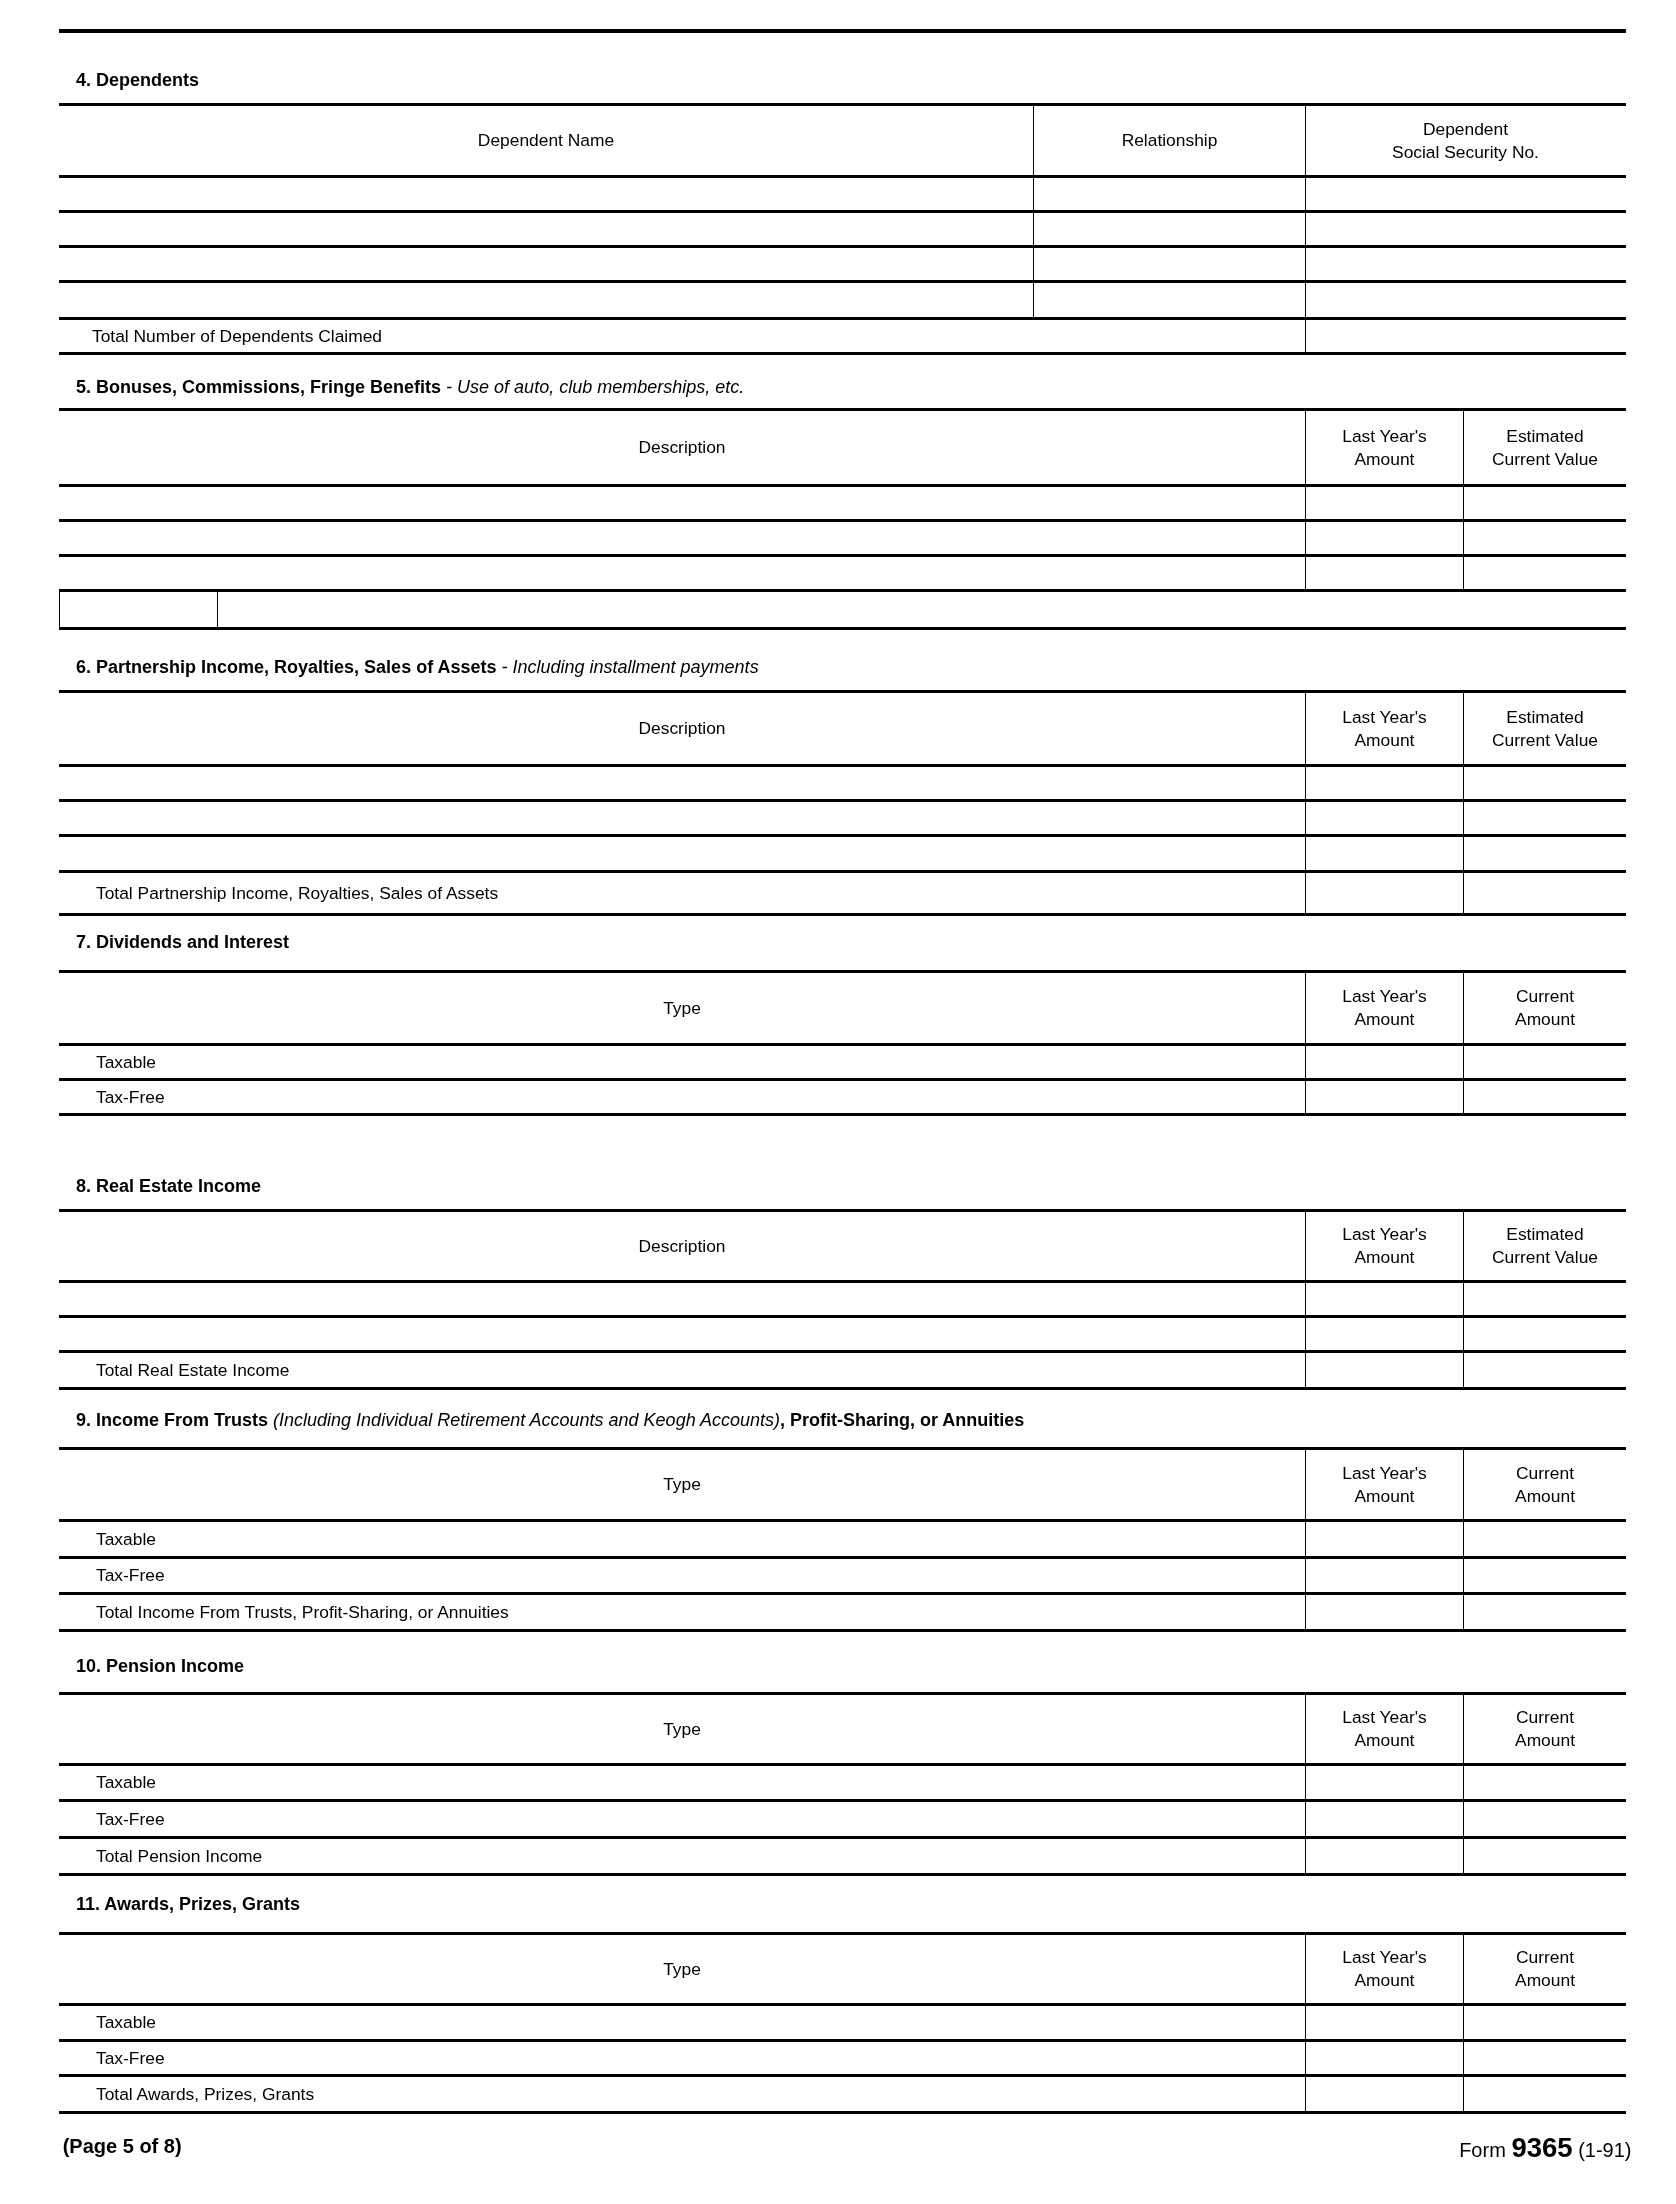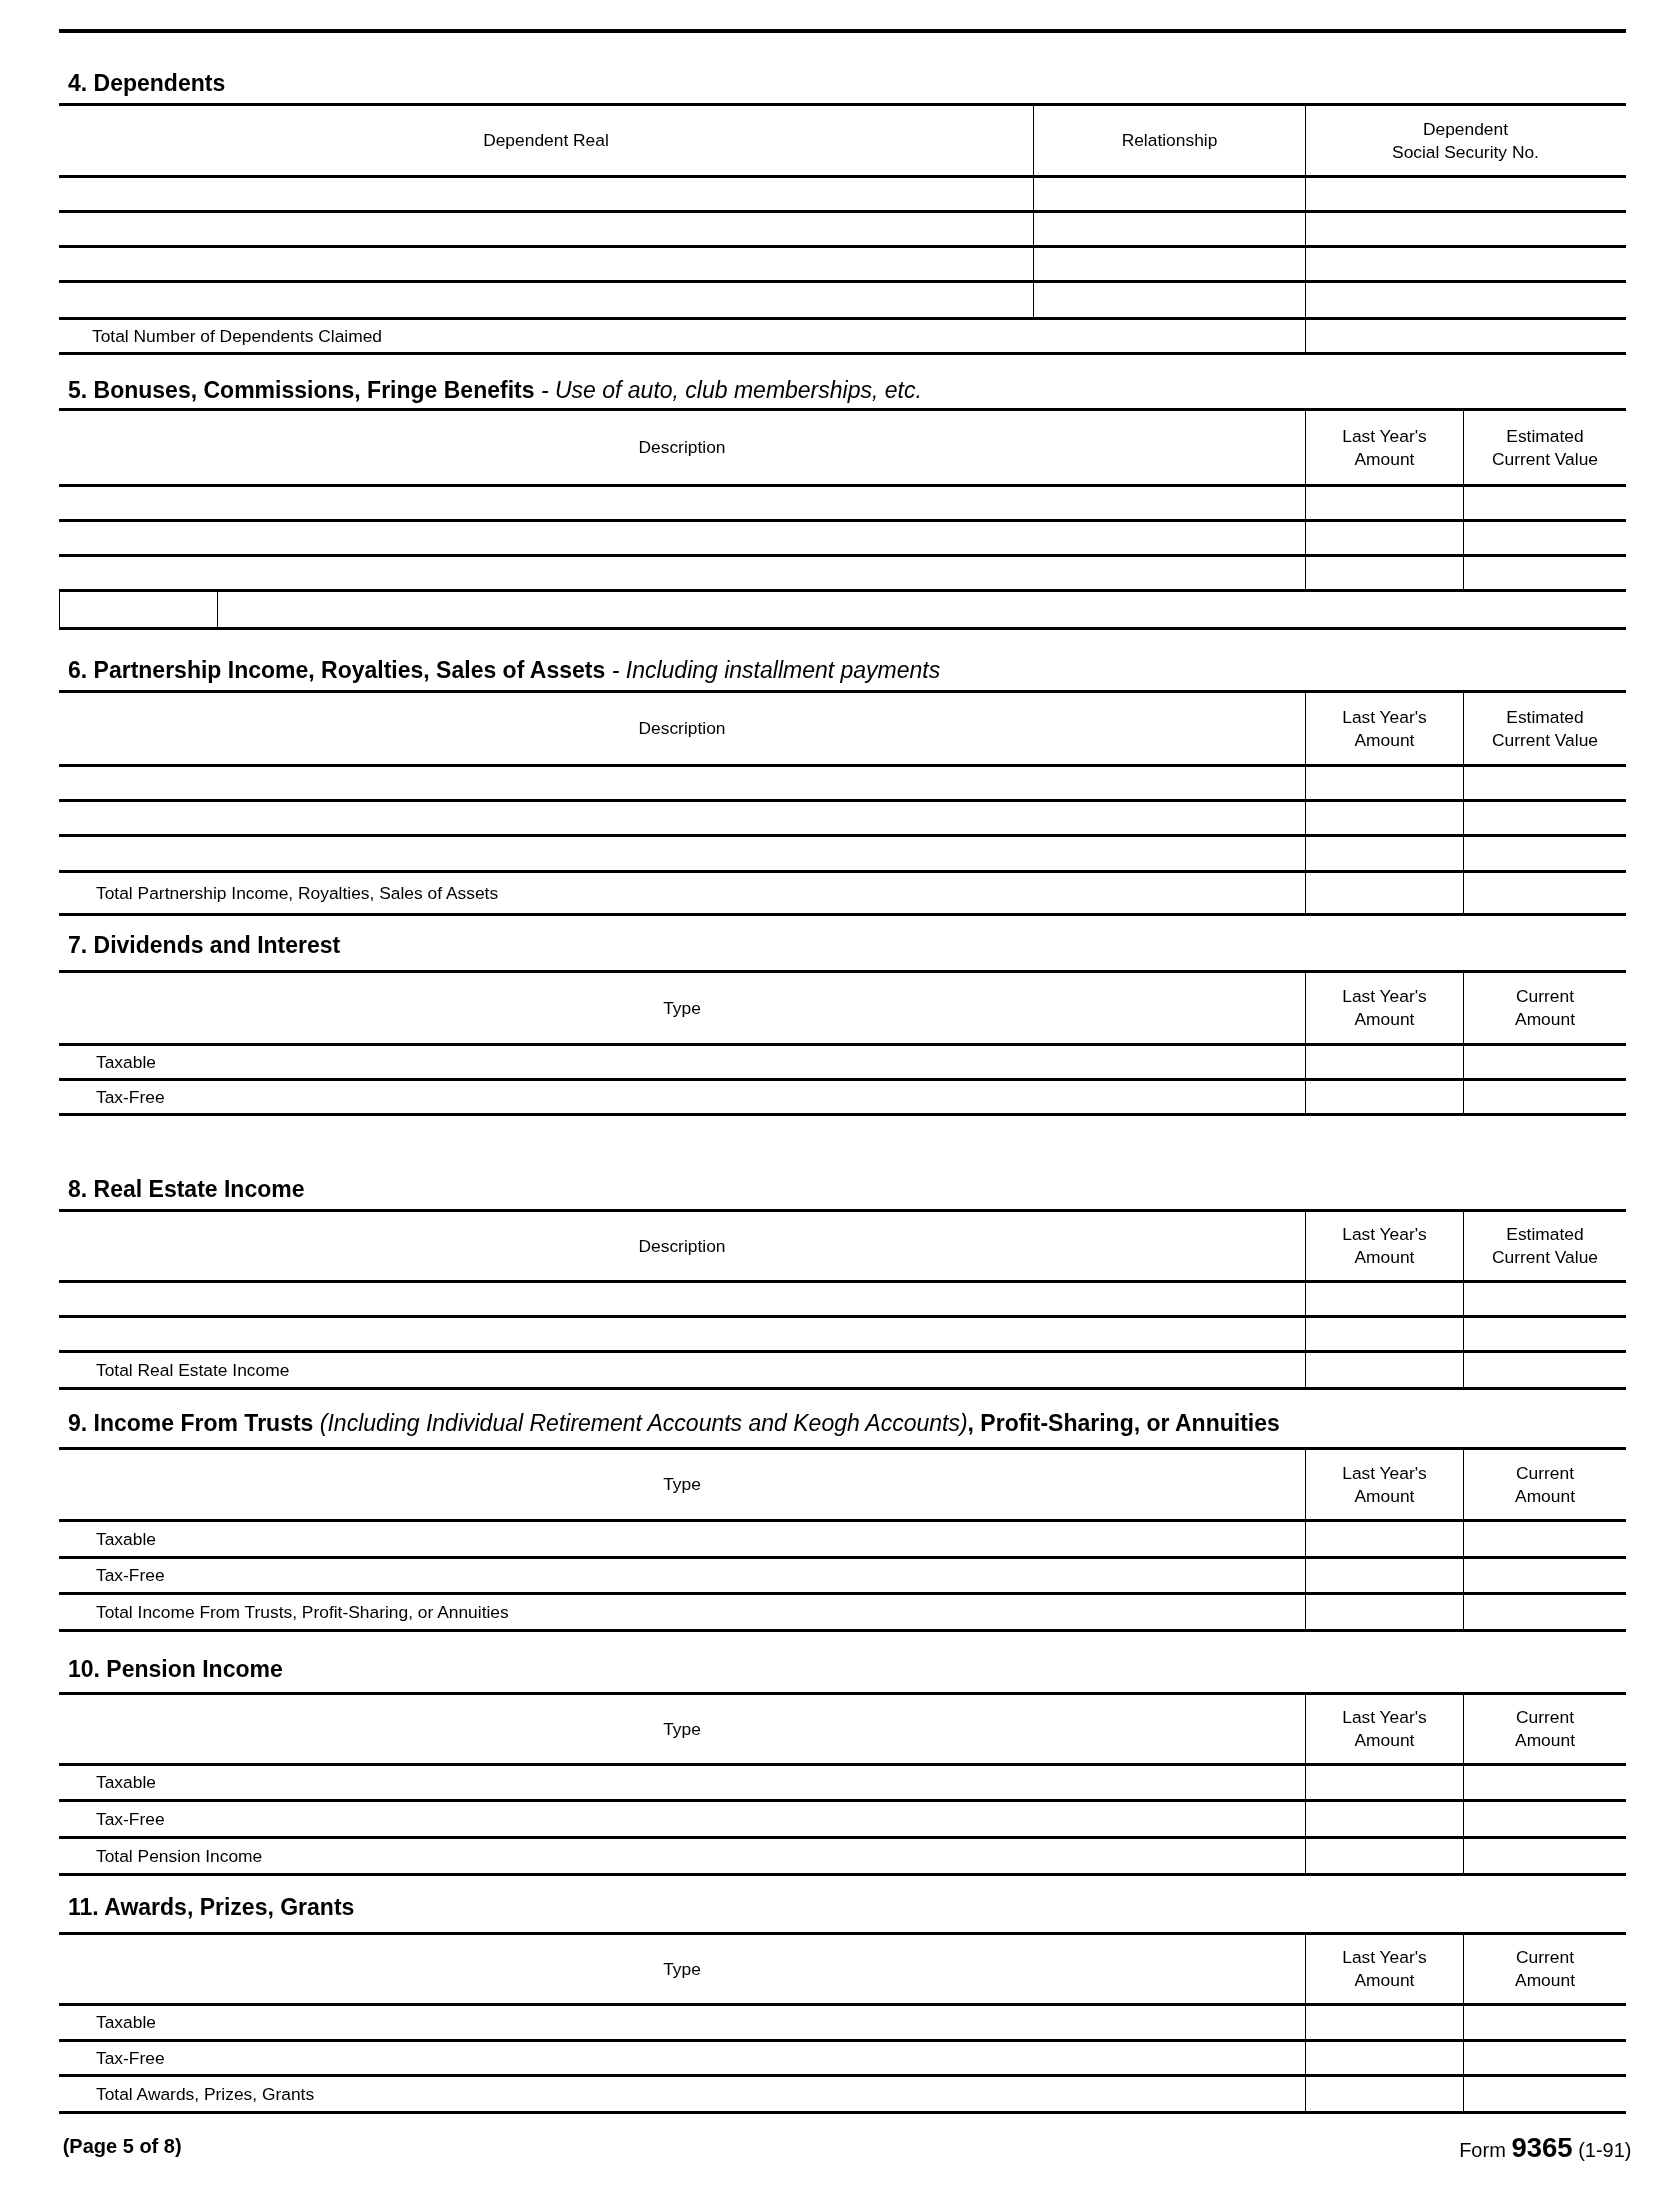--- a/index.html
+++ b/index.html
@@ -1,20 +1,20 @@
 <!DOCTYPE html>
 <html style="font-size:14.7px"><head>
 <meta charset="utf-8">
 <style>
   html, body { margin: 0; padding: 0; background: #ffffff; }
   body { width: 1677px; height: 2205px; position: relative; overflow: hidden;
          font-family: "Liberation Sans", sans-serif; color: #000; }
   .page { position: absolute; left: 59px; top: 0; width: 1567px; }
   .top-rule { position: absolute; left: 0; top: 28.5px; width: 1567px; height: 4.6px; background: #000; }
-  .sec-title { position: absolute; left: 9px; font-size: 23px; font-weight: bold; white-space: nowrap; }
+  .sec-title { position: absolute; left: 17px; font-size: 18px; font-weight: bold; white-space: nowrap; }
   .sec-title .it { font-style: italic; font-weight: normal; }
   .tbl { position: absolute; left: 0; width: 1567px; border-top: 3.7px solid #000; }
   .row { position: relative; width: 100%; border-bottom: 3.7px solid #000; box-sizing: border-box; display: flex; }
   .cell { position: relative; box-sizing: border-box; display: flex; align-items: center; font-size: 17.4px; }
   .cell.vl { border-left: 1.8px solid #000; }
   .hdr .cell { justify-content: center; text-align: center; line-height: 23px; }
   .lbl { padding-left: 37px; }
   .c-main { flex: 0 0 1246px; }
   .c-a { flex: 0 0 158px; }
   .c-b { flex: 0 0 163px; }
@@ -30,21 +30,21 @@
 <body>
 
 <div class="page">
   <div class="top-rule"></div>
 
   <div class="sec-title" style="top:70px">
     <span>4. Dependents</span>
   </div>
   <div class="tbl" style="top:103px">
     <div class="row hdr" style="height:72px">
-      <div class="cell c-dep-name">Dependent Real</div>
+      <div class="cell c-dep-name">Dependent Name</div>
       <div class="cell c-dep-rel vl">Relationship</div>
       <div class="cell c-dep-ssn vl" style="white-space:pre-line">Dependent
 Social Security No.</div>
     </div>
     <div class="row" style="height:35px">
       <div class="cell c-dep-name input"></div>
       <div class="cell c-dep-rel vl input"></div>
       <div class="cell c-dep-ssn vl input"></div>
     </div>
     <div class="row" style="height:35px">

